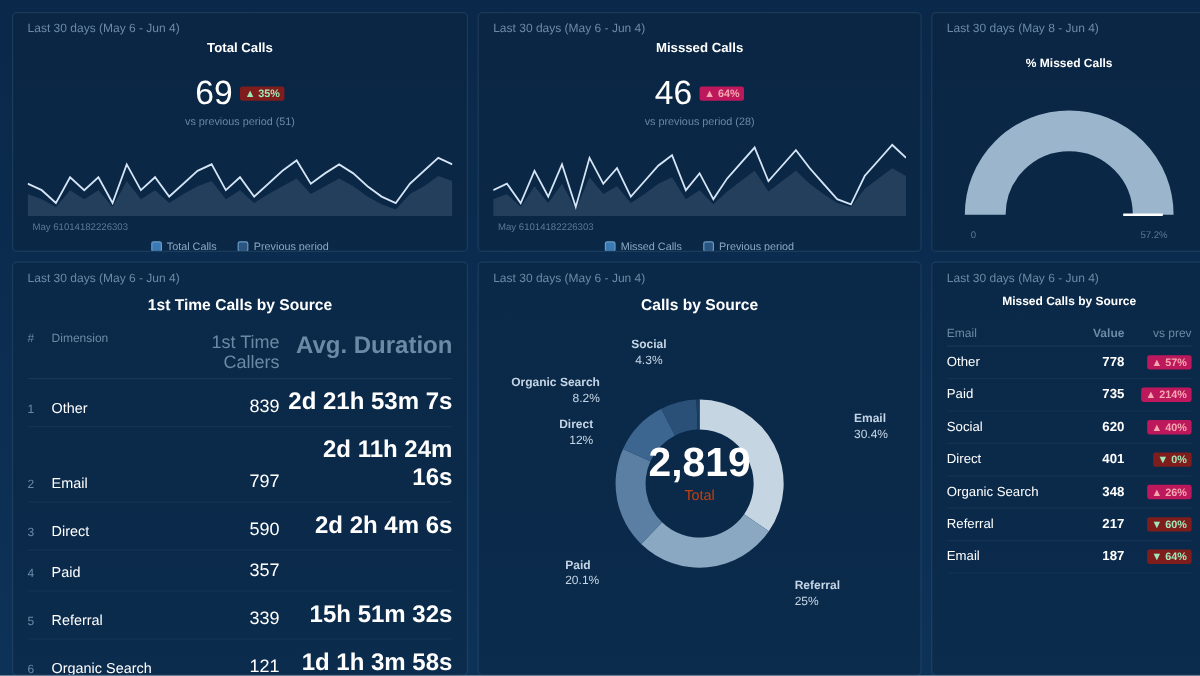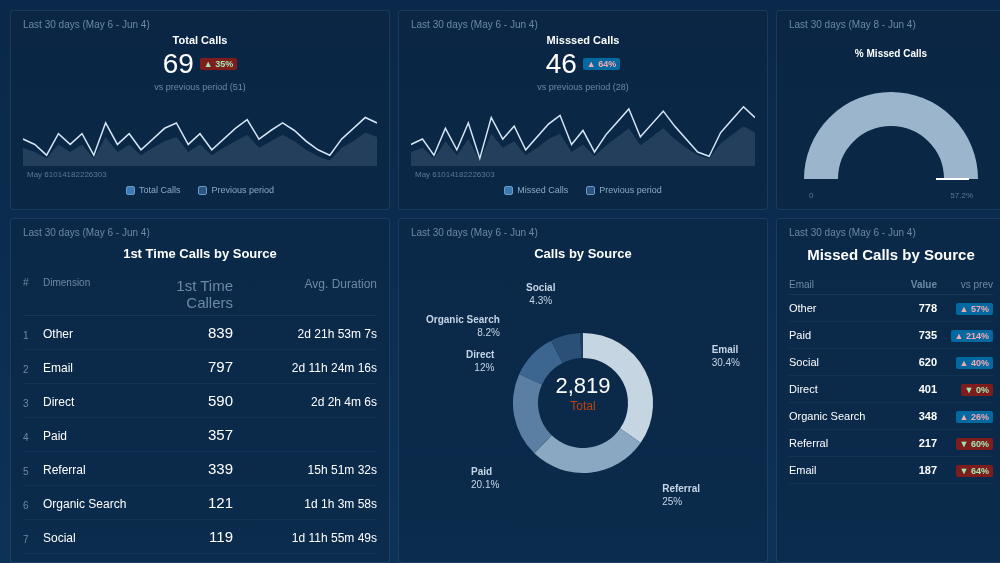--- a/index.html
+++ b/index.html
@@ -3,43 +3,43 @@
 <meta charset="utf-8">
 <style>
 *{box-sizing:border-box;margin:0;padding:0}
 body{width:1000px;height:563px;background:linear-gradient(180deg,#0a2849 0%,#0d3258 100%);font-family:Arial,Helvetica,sans-serif;color:#fff;overflow:hidden}
 .grid{display:grid;grid-template-columns:380px 370px 230px;grid-template-rows:200px 345px;gap:8px;padding:10px}
 .card{background:rgba(10,35,60,.4);border:1px solid rgba(100,140,180,.2);border-radius:4px;padding:8px 12px;position:relative;overflow:hidden}
 .date{font-size:10px;color:#6a8aa5}
 .c1{grid-column:1;grid-row:1}.c2{grid-column:2;grid-row:1}.c3{grid-column:3;grid-row:1}
 .c4{grid-column:1;grid-row:2}.c5{grid-column:2;grid-row:2}.c6{grid-column:3;grid-row:2}
 .metric-title{text-align:center;font-size:11px;font-weight:600;margin-top:4px}
-.metric-row{display:flex;justify-content:center;align-items:center;gap:6px;margin-top:2px}
+.metric-row{display:flex;justify-content:center;align-items:center;gap:6px;margin-top:16px}
 .big{font-size:28px;font-weight:300}
 .delta{font-size:9px;padding:1px 4px;border-radius:2px;font-weight:600}
 .delta.up{background:#7f1d1d;color:#9fe8b8}
-.delta.down{background:#0369a1;color:#f5a8b0}
+.delta.down{background:#be185d;color:#f5a8b0}
 .sub{font-size:9px;color:#6a8aa5;text-align:center;margin-top:2px}
 svg.spark{width:100%;height:70px;margin-top:4px}
 .ticks{display:flex;font-size:8px;color:#5a7a95;padding:0 4px}
 .legend{display:flex;justify-content:center;gap:18px;margin-top:6px}
 .legend-item{display:flex;align-items:center;gap:4px;font-size:9px;color:#8aaac5}
 .cb{width:9px;height:9px;background:#2a5580;border:1px solid #6a9ac5;border-radius:2px;display:inline-block}
 .gauge-title{text-align:center;font-size:10px;font-weight:600;margin-top:18px}
 .table-title{text-align:center;font-size:13px;font-weight:600;margin:8px 0 12px}
 .tbl{width:100%}
 .tbl .hdr{display:flex;font-size:10px;color:#6a8aa5;padding:4px 0;border-bottom:1px solid rgba(100,140,180,.15)}
 .tbl .row{display:flex;align-items:flex-end;padding:8px 0;border-bottom:1px solid rgba(100,140,180,.1);font-size:12px}
 .c4 .col-n{width:20px;color:#6a8aa5;font-size:10px}
 .c4 .col-d{width:120px}
 .c4 .col-v{width:70px;text-align:right;font-weight:400;font-size:15px}
-.c4 .col-t{flex:1;text-align:right;font-weight:400;font-size:12px}
+.c4 .col-t{flex:1;text-align:right;font-weight:700;font-size:20px}
 .pie-wrap{position:relative;height:240px;margin-top:10px}
 .pie-center{position:absolute;left:50%;top:50%;transform:translate(-50%,-50%);text-align:center}
-.pie-center .tot{font-size:22px;font-weight:400}
+.pie-center .tot{font-size:34px;font-weight:700}
 .pie-center .lbl{font-size:12px;color:#c2410c}
 .pie-label{position:absolute;font-size:10px;color:#c5d5e5;line-height:1.3}
 .c6 .tbl .row{padding:7px 0;font-size:11px}
 .c6 .col-s{flex:1}
 .c6 .col-v2{width:50px;text-align:right;font-weight:600}
 .c6 .col-p{width:56px;text-align:right}
 .gauge{display:flex;justify-content:center;margin-top:20px}
 .g-ticks{display:flex;justify-content:space-between;font-size:8px;color:#5a7a95;padding:0 20px;margin-top:2px}
 </style>
 </head>
@@ -214,21 +214,21 @@
     <div class="pie-label" style="right:55px;bottom:5px;text-align:left"><b>Referral</b><br><span>25%</span></div>
     <div class="pie-label" style="left:60px;bottom:22px"><b>Paid</b><br><span>20.1%</span></div>
     <div class="pie-label" style="left:55px;top:75px;text-align:right"><b>Direct</b><br><span>12%</span></div>
     <div class="pie-label" style="left:15px;top:40px;text-align:right"><b>Organic Search</b><br><span>8.2%</span></div>
     <div class="pie-label" style="left:115px;top:8px;text-align:center"><b>Social</b><br><span>4.3%</span></div>
   </div>
 </div>
 
 <div class="card c6">
   <div class="date">Last 30 days (May 6 - Jun 4)</div>
-  <div class="table-title" style="font-size:15px">Missed Calls by Source</div>
+  <div class="table-title" style="font-size:10px">Missed Calls by Source</div>
   <div class="tbl">
     <div class="hdr">
       <div class="col-s">Email</div>
       <div class="col-v2">Value</div>
       <div class="col-p">vs prev</div>
     </div>
     <div id="mb-rows">
           <div class="row">
   <div class="col-s">Other</div>
             <div class="col-v2">778</div>

